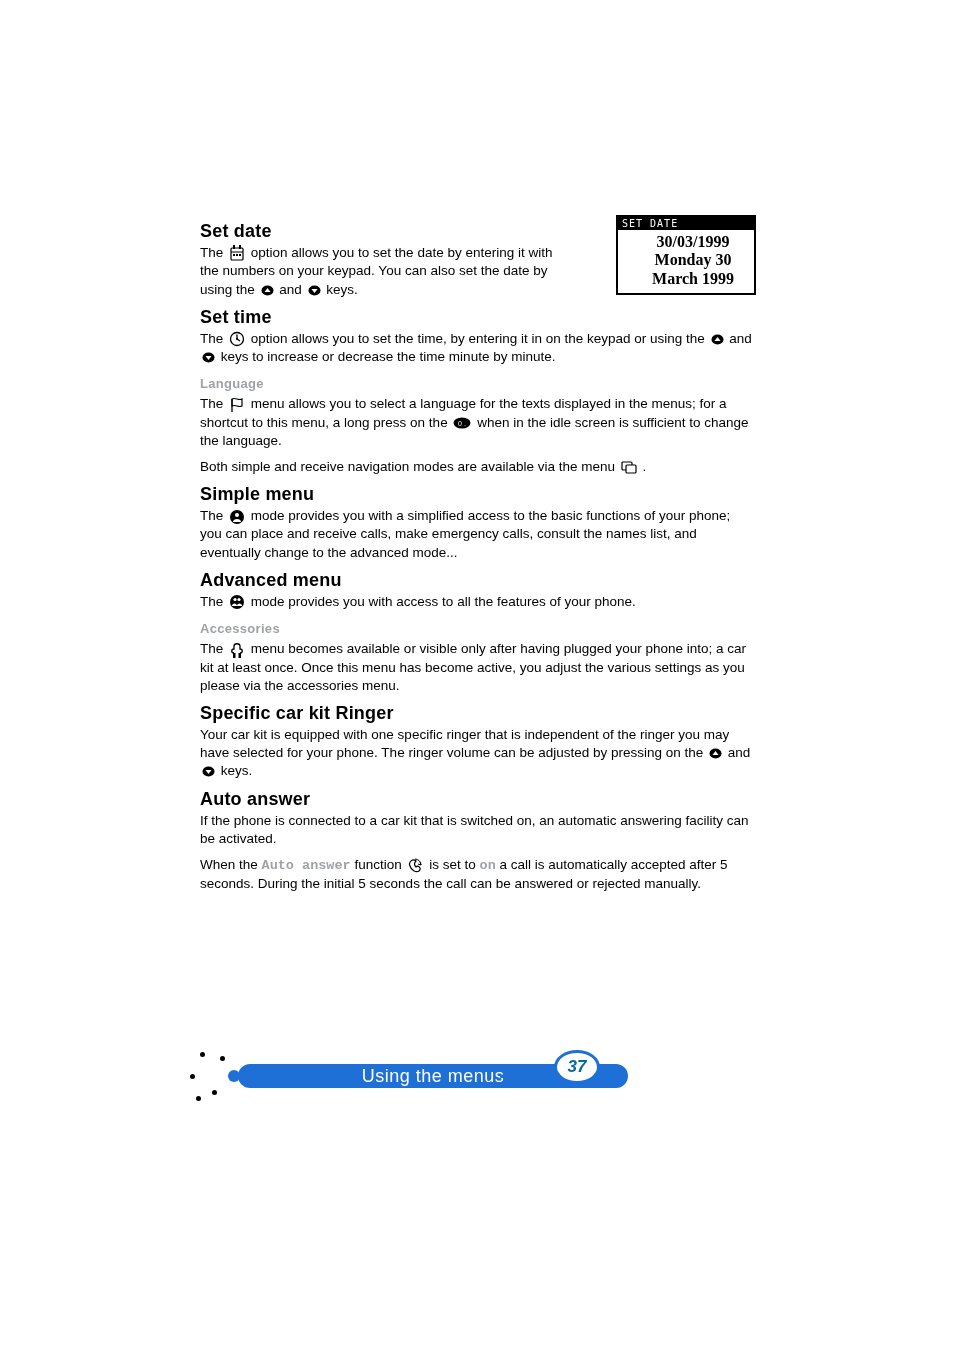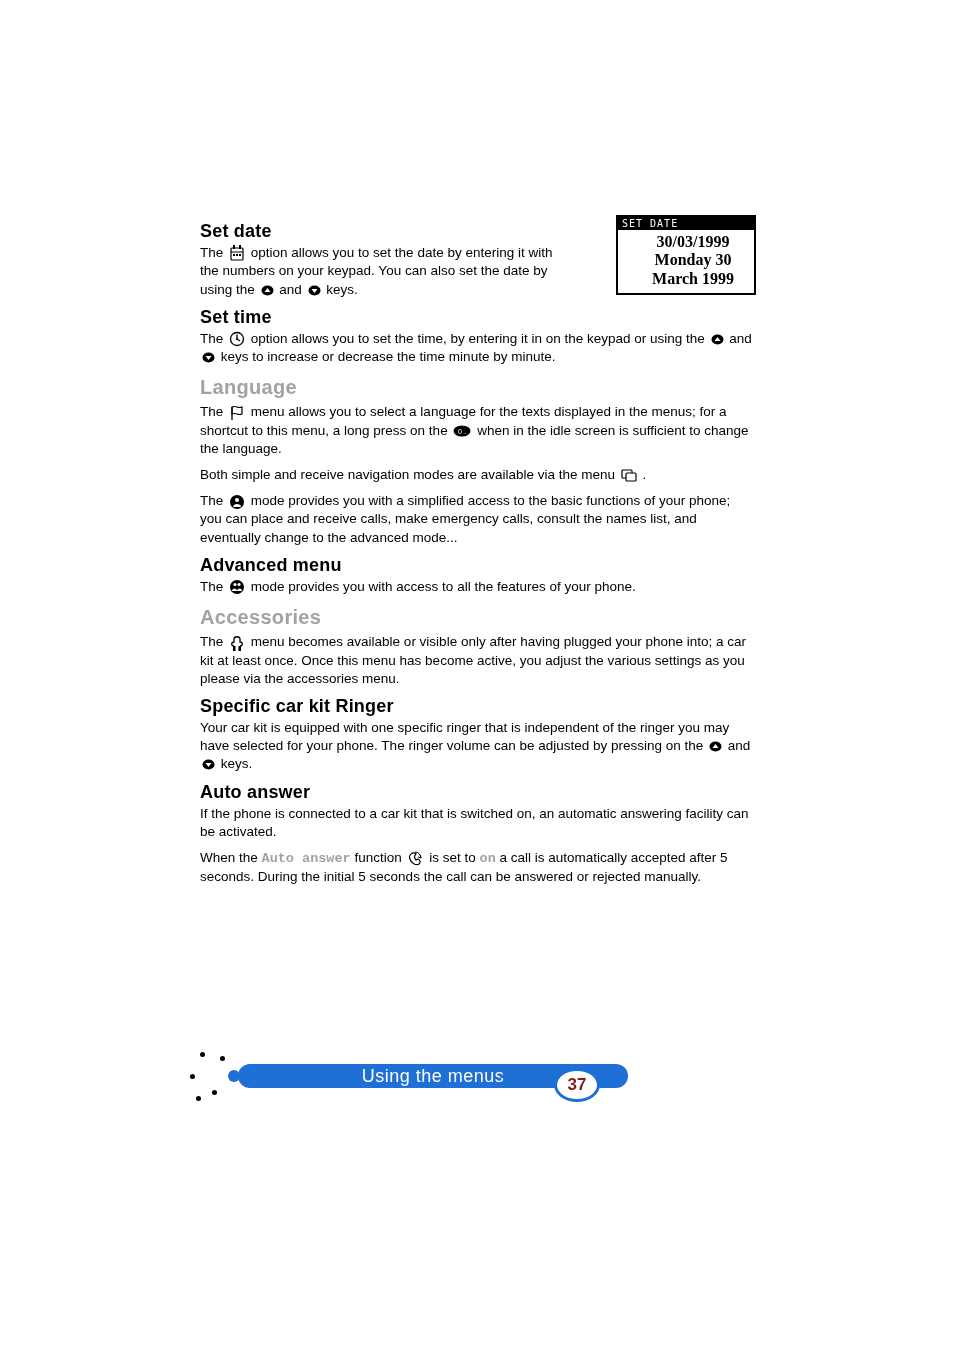--- a/index.html
+++ b/index.html
@@ -17,21 +17,21 @@
     box-sizing: border-box;
     width: 954px;
   }
   h2.sub {
     font-size: 18px;
     font-weight: 700;
     margin: 6px 0 2px 0;
     letter-spacing: 0.2px;
   }
   h2.section {
-    font-size: 20px;
+    font-size: 13px;
     font-weight: 700;
     color: #9fa3a6;
     margin: 10px 0 4px 0;
     letter-spacing: 0.3px;
   }
   p {
     font-size: 13.5px;
     line-height: 1.35;
     margin: 2px 0 8px 0;
   }
@@ -117,31 +117,32 @@
     border-radius: 50%;
   }
   .fd1 { left: 10px; top: 0; }
   .fd2 { left: 30px; top: 4px; }
   .fd3 { left: 0;  top: 22px; }
   .fd4 { left: 22px; top: 38px; }
   .fd5 { left: 6px; top: 44px; }
   .page-num-oval {
     position: absolute;
     right: 198px;
-    top: 24px;
+    top: 6px;
     width: 40px;
     height: 28px;
     border: 3px solid #1e6fd6;
     border-radius: 50%;
     text-align: center;
     line-height: 28px;
     font-weight: 700;
-    color: #7f1d1d;
+    color: #0369a1;
     font-size: 17px;
     background: #fff;
+    font-style: italic;
   }
   .page-num-line {
     position: absolute;
     right: 238px;
     top: 31px;
     width: 60px;
     height: 3px;
     background: #1e6fd6;
     border-radius: 2px;
   }
@@ -241,20 +242,21 @@
     <span>Both simple and receive navigation modes are available via the menu </span>
     <span class="icon">
       <svg width="16" height="14" viewBox="0 0 16 14">
           <rect x="1" y="2" width="10" height="8" rx="1" fill="none" stroke="#000" stroke-width="1.2"></rect>
           <rect x="5" y="5" width="10" height="8" rx="1" fill="#fff" stroke="#000" stroke-width="1.2"></rect>
         </svg>
     </span>
     <span> .</span>
   </p>
 
+  <h2 class="sub">Simple menu</h2>
   <p>
     <span>The </span>
     <span class="icon">
       <svg width="16" height="16" viewBox="0 0 16 16">
           <circle cx="8" cy="8" r="7" fill="#000"></circle>
           <circle cx="8" cy="6" r="2" fill="#fff"></circle>
           <path d="M4 13 C4 9 12 9 12 13 Z" fill="#fff"></path>
         </svg>
     </span>
     <span> mode provides you with a simplified access to the basic functions of your phone; you can place and receive calls, make emergency calls, consult the names list, and eventually change to the advanced mode...</span>

